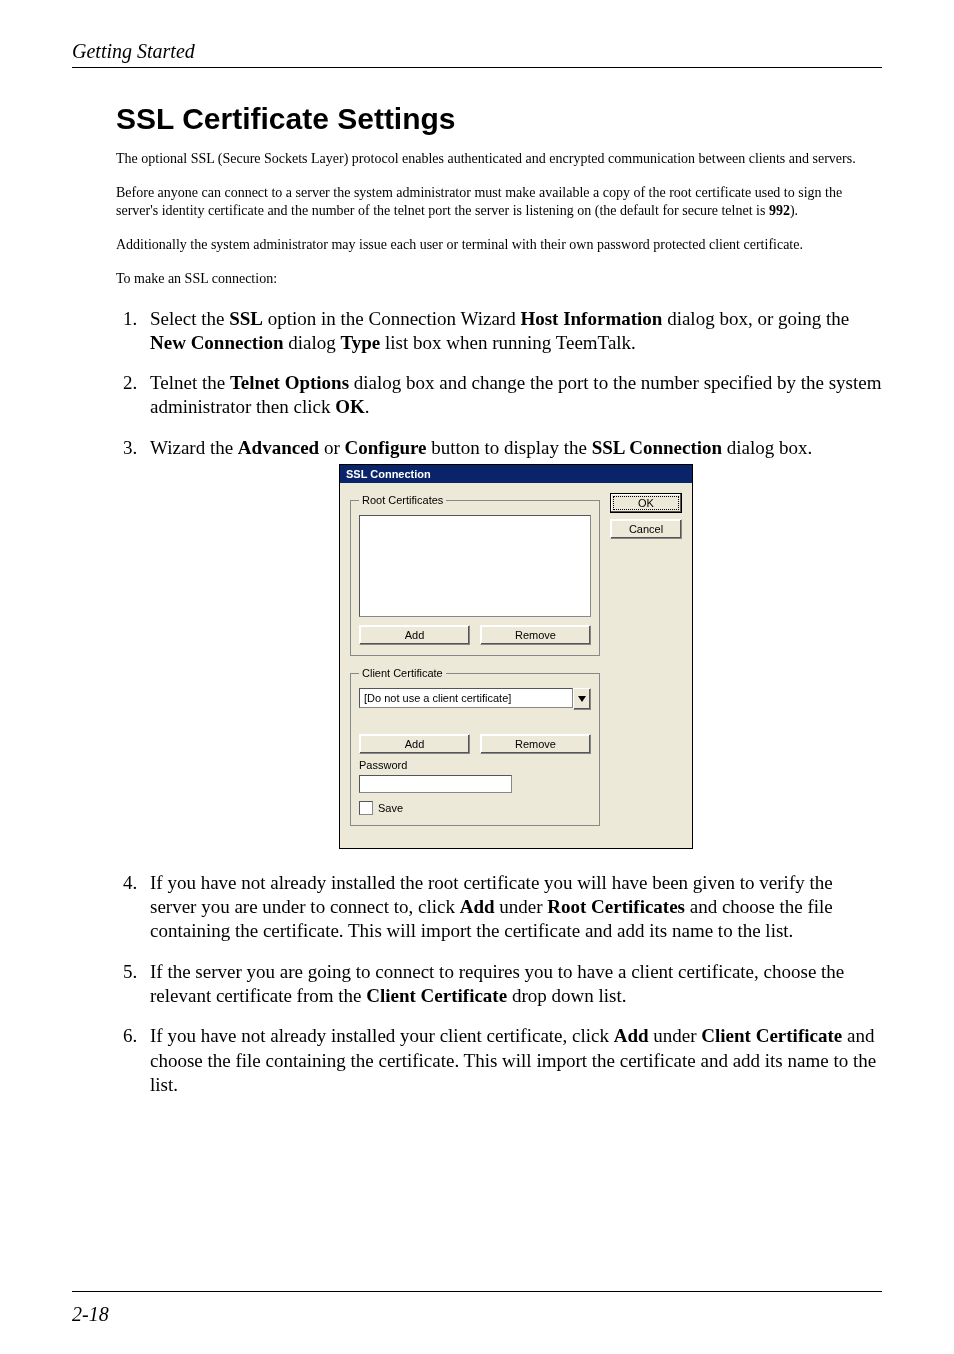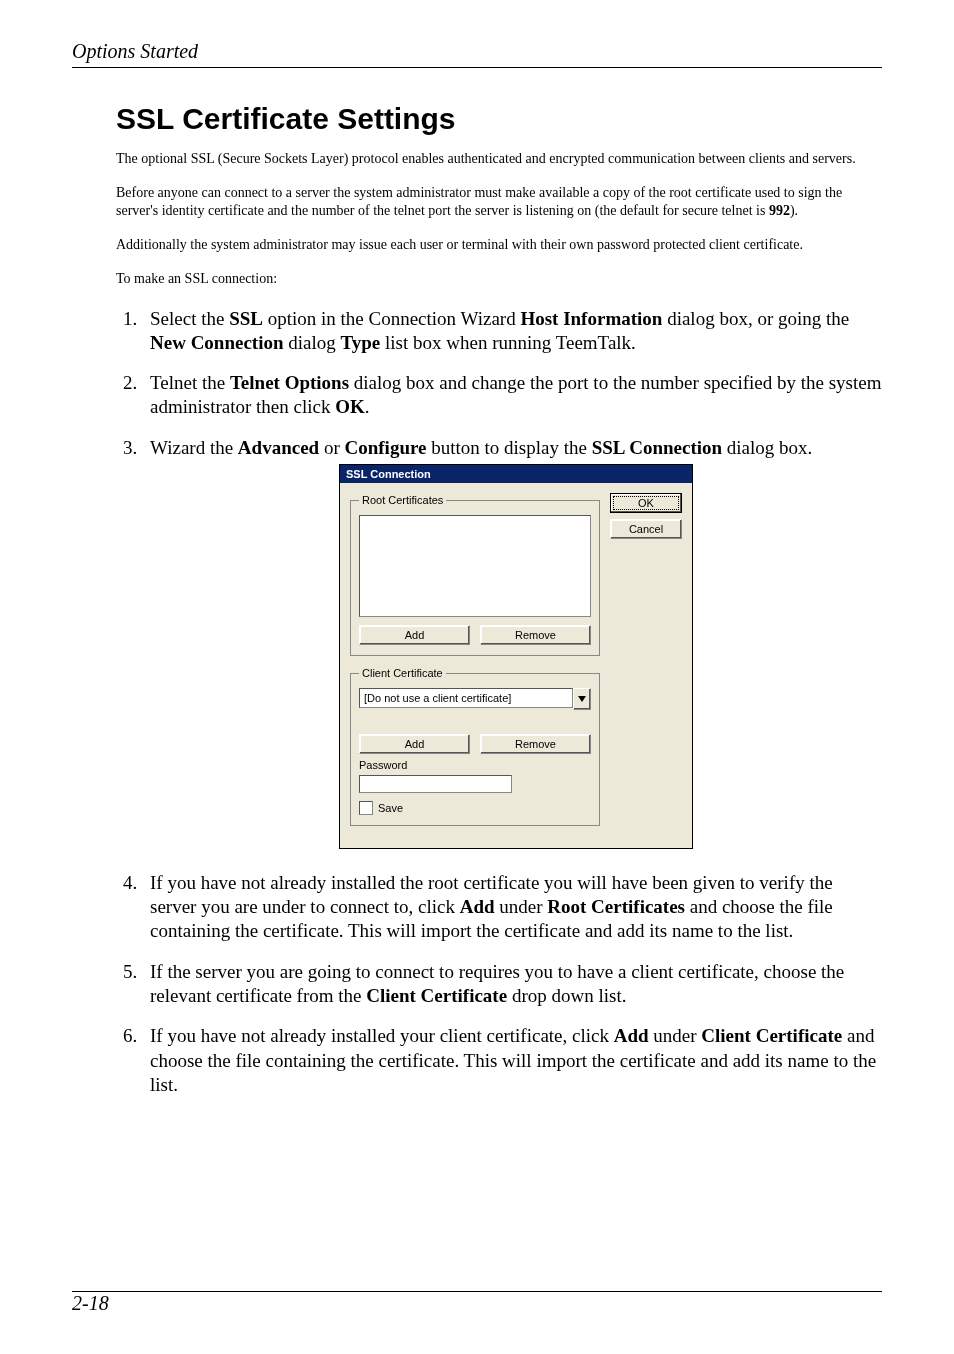--- a/index.html
+++ b/index.html
@@ -31,21 +31,21 @@
     border-top: 1.5px solid #000;
     margin: 0;
     position: absolute;
     left: 72px;
     right: 72px;
     bottom: 62px;
   }
   .page-num {
     position: absolute;
     left: 72px;
-    bottom: 39px;
+    bottom: 28px;
     font-style: italic;
     font-size: 20px;
   }
   .content {
     margin-left: 44px;
   }
   h1.title {
     font-family: Arial, Helvetica, sans-serif;
     font-weight: bold;
     font-size: 30px;
@@ -177,21 +177,21 @@
     border: 1px solid #888;
     border-top-color: #555;
     border-left-color: #555;
   }
 </style>
 </head>
 <body>
 
 <div class="page">
 
-  <div class="running-head">Options Started</div>
+  <div class="running-head">Getting Started</div>
   <hr class="head-rule">
 
   <div class="content">
     <h1 class="title">SSL Certificate Settings</h1>
 
     <p class="body">The optional SSL (Secure Sockets Layer) protocol enables authenticated and encrypted communication between clients and servers.</p>
 
     <p class="body">
       <span>Before anyone can connect to a server the system administrator must make available a copy of the root certificate used to sign the server's identity certificate and the number of the telnet port the server is listening on (the default for secure telnet is </span><span class="bold">992</span><span>).</span>
     </p>

